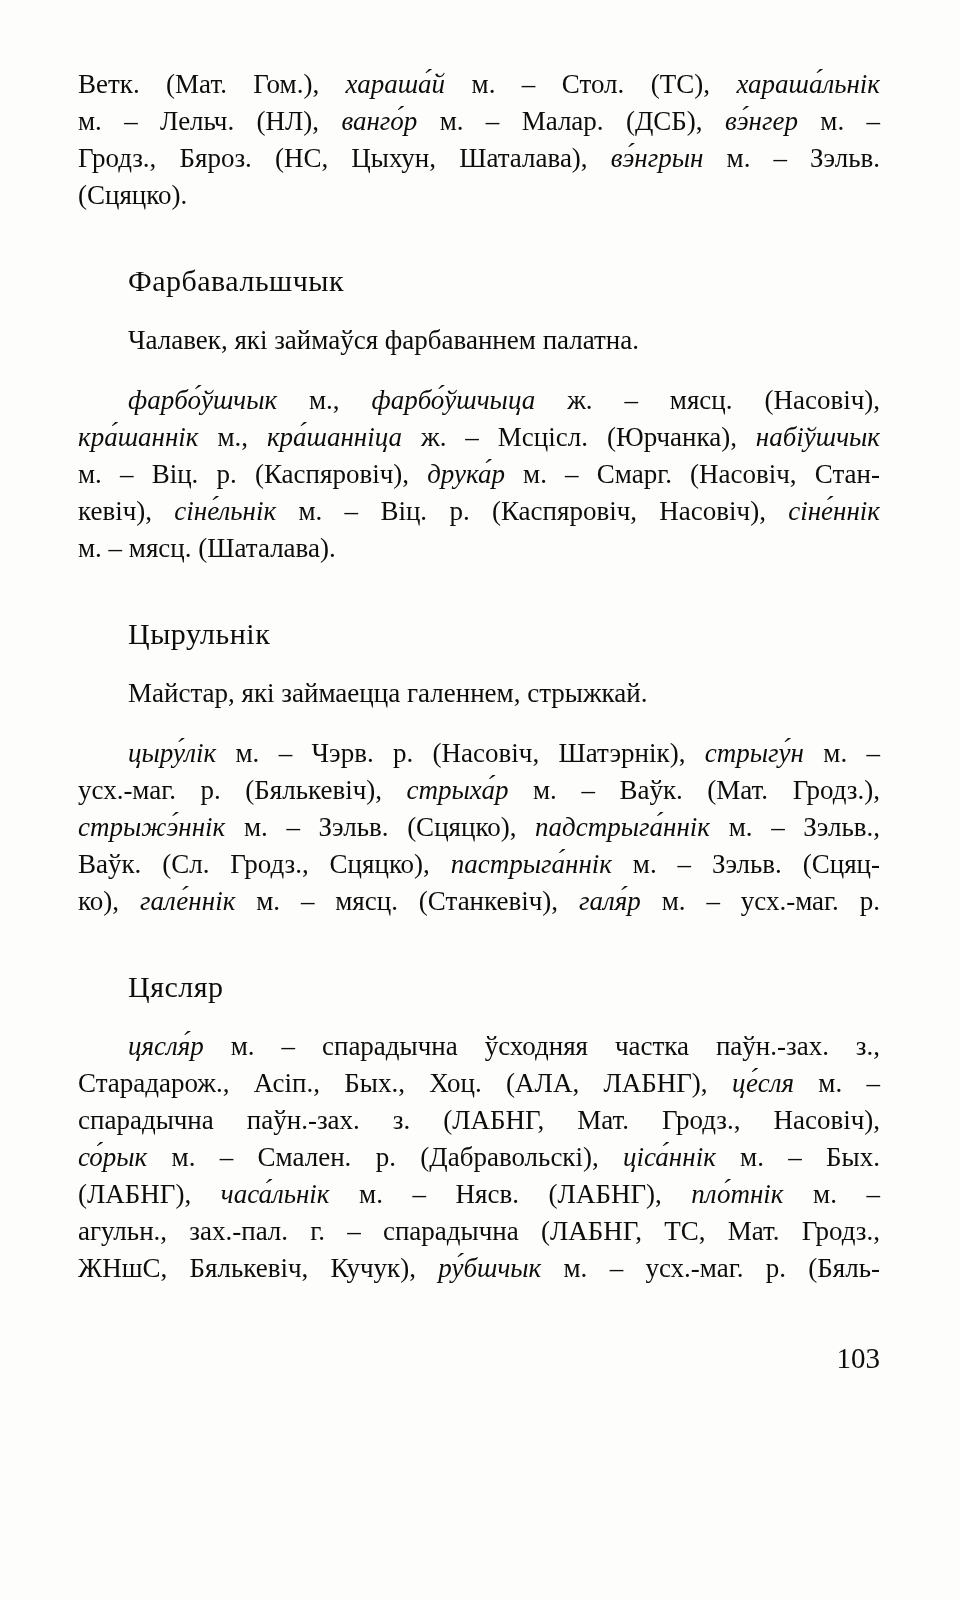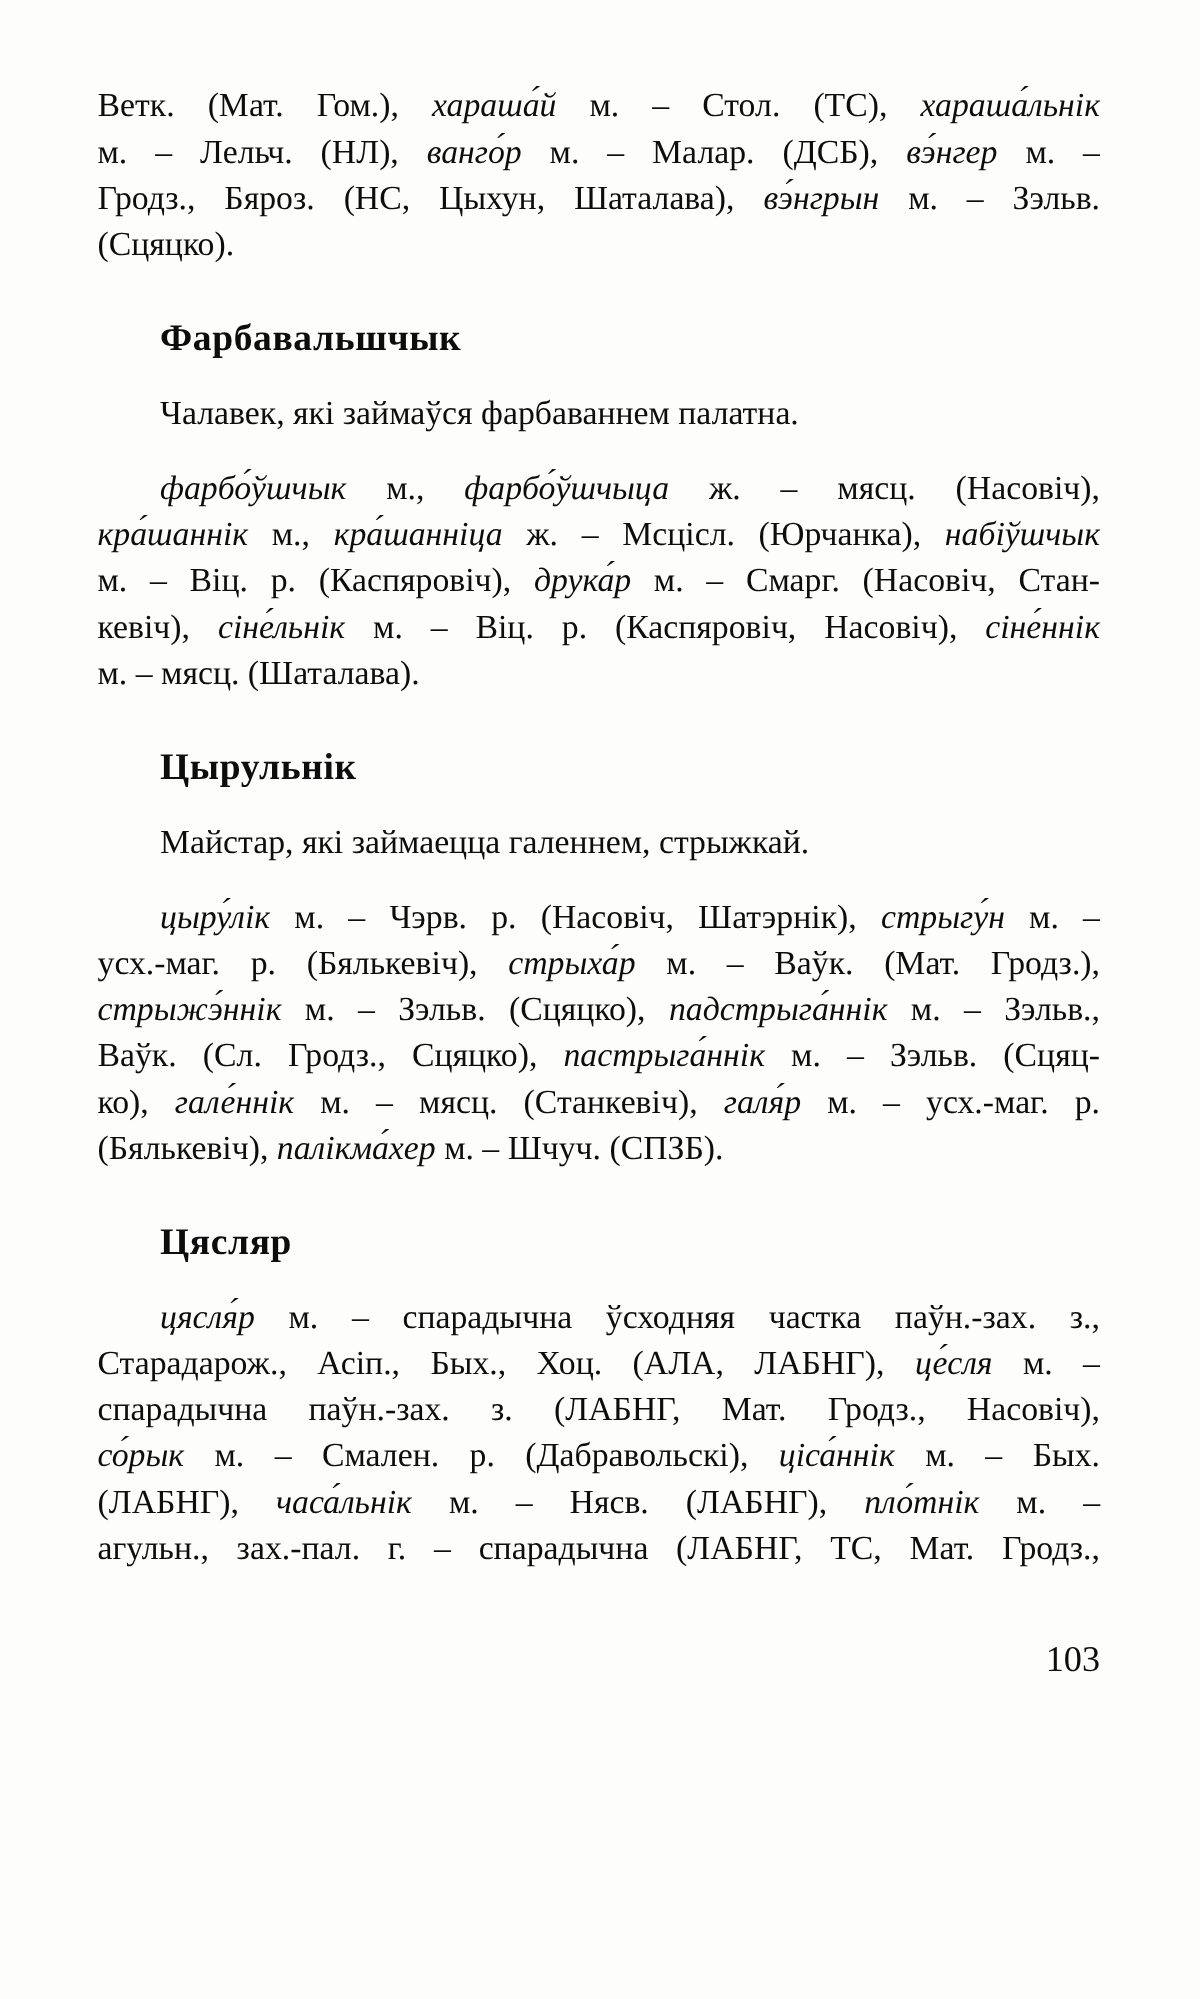--- a/index.html
+++ b/index.html
@@ -31,22 +31,22 @@
     text-align: left;
     text-align-last: left;
   }
   .line.first-indent {
     text-indent: 50px;
   }
   .it { font-style: italic; }
   .heading {
     font-size: 30px;
     line-height: 40px;
-    font-weight: bold;
-    margin: 37px 0 21px 0;
+    font-weight: normal;
+    margin: 47px 0 21px 0;
     padding-left: 50px;
     letter-spacing: 0.5px;
   }
   .page-number {
     margin-top: 52px;
     font-size: 29px;
     line-height: 38px;
     text-align: right;
   }
 </style>
@@ -75,26 +75,26 @@
       <div class="heading">Цырульнік</div>
       <div class="para">
         <div class="line last first-indent"><span>Майстар, які займаецца галеннем, стрыжкай.</span></div>
       </div>
       <div class="para">
         <div class="line first-indent"><span class="it">цыру́лік</span><span> м. – Чэрв. р. (Насовіч, Шатэрнік), </span><span class="it">стрыгу́н</span><span> м. –</span></div>
         <div class="line"><span>усх.-маг. р. (Бялькевіч), </span><span class="it">стрыха́р</span><span> м. – Ваўк. (Мат. Гродз.),</span></div>
         <div class="line"><span class="it">стрыжэ́ннік</span><span> м. – Зэльв. (Сцяцко), </span><span class="it">падстрыга́ннік</span><span> м. – Зэльв.,</span></div>
         <div class="line"><span>Ваўк. (Сл. Гродз., Сцяцко), </span><span class="it">пастрыга́ннік</span><span> м. – Зэльв. (Сцяц-</span></div>
         <div class="line"><span>ко), </span><span class="it">гале́ннік</span><span> м. – мясц. (Станкевіч), </span><span class="it">галя́р</span><span> м. – усх.-маг. р.</span></div>
-        <div class="line last"><span>(Бялькевіч), </span><span class="it">палікма́хер</span><span> м. – Шчуч. (СПЗБ).</span></div>
       </div>
       <div class="heading">Цясляр</div>
       <div class="para">
         <div class="line first-indent"><span class="it">цясля́р</span><span> м. – спарадычна ўсходняя частка паўн.-зах. з.,</span></div>
         <div class="line"><span>Старадарож., Асіп., Бых., Хоц. (АЛА, ЛАБНГ), </span><span class="it">це́сля</span><span> м. –</span></div>
         <div class="line"><span>спарадычна паўн.-зах. з. (ЛАБНГ, Мат. Гродз., Насовіч),</span></div>
         <div class="line"><span class="it">со́рык</span><span> м. – Смален. р. (Дабравольскі), </span><span class="it">ціса́ннік</span><span> м. – Бых.</span></div>
         <div class="line"><span>(ЛАБНГ), </span><span class="it">часа́льнік</span><span> м. – Нясв. (ЛАБНГ), </span><span class="it">пло́тнік</span><span> м. –</span></div>
         <div class="line"><span>агульн., зах.-пал. г. – спарадычна (ЛАБНГ, ТС, Мат. Гродз.,</span></div>
+        <div class="line"><span>ЖНшС, Бялькевіч, Кучук), </span><span class="it">ру́бшчык</span><span> м. – усх.-маг. р. (Бяль-</span></div>
       </div>
     </div>
   <div class="page-number">103</div>
 </div>
 
 </body></html>

